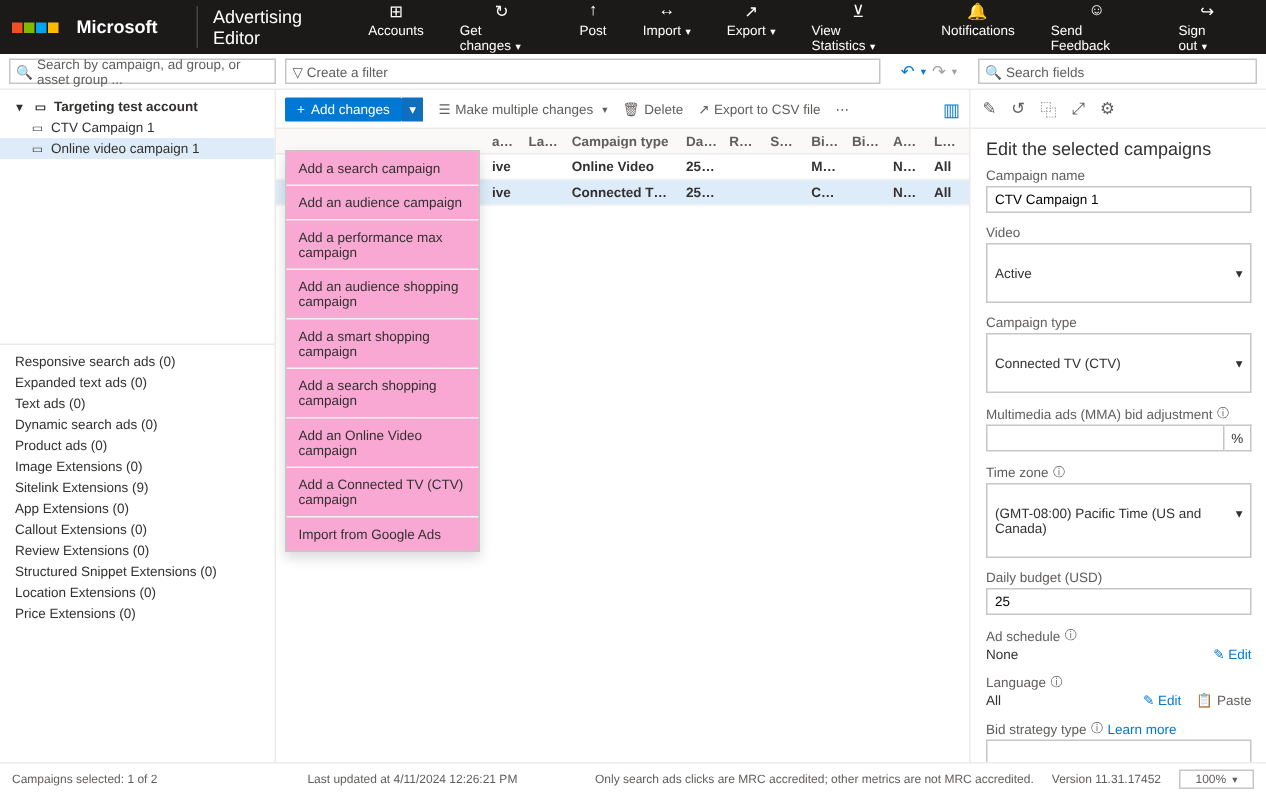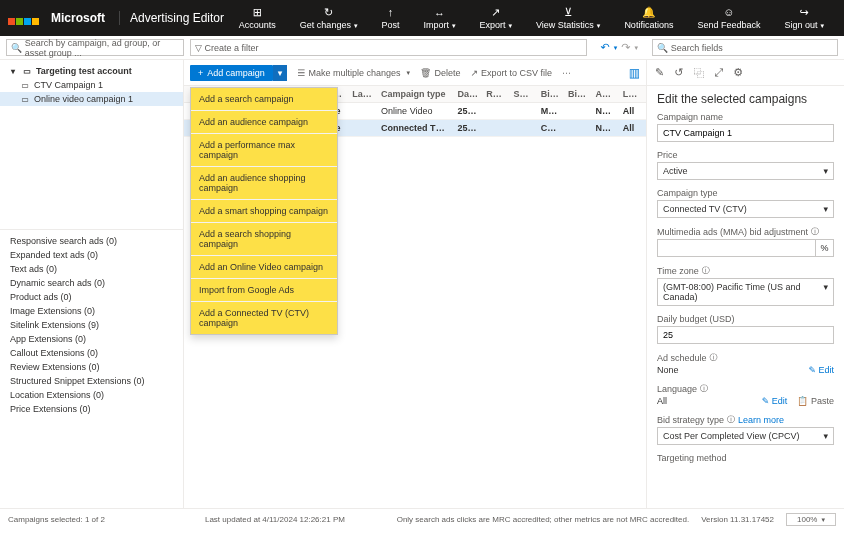--- a/index.html
+++ b/index.html
@@ -1,22 +1,22 @@
 <!DOCTYPE html>
 <html><head>
 <meta charset="utf-8">
 <style>
 *{box-sizing:border-box;margin:0;padding:0;font-family:"Segoe UI",Arial,sans-serif}
 body{background:#fff;font-size:10px;color:#323130;width:844px;height:533px;overflow:hidden}
 .header{background:#1b1a19;color:#fff;height:36px;display:flex;align-items:center;padding:0 8px}
-.logo-area{display:flex;align-items:flex-end;gap:8px}
+.logo-area{display:flex;align-items:center;gap:8px}
 .ms-logo{display:flex;gap:1px}
 .ms-logo div{width:7px;height:7px}
 .brand{font-size:12px;font-weight:600;margin-left:4px}
-.product{font-size:12px;margin-left:6px;padding-left:10px;border-left:1px solid #444}
+.product{font-size:12px;margin-left:18px;padding-left:10px;border-left:1px solid #444}
 .header-nav{display:flex;margin-left:auto}
 .nav-btn{color:#fff;padding:4px 12px;font-size:9px;display:flex;flex-direction:column;align-items:center;gap:2px;cursor:pointer}
 .nav-btn .ico{font-size:11px;height:12px}
 .nav-btn.alert .ico{color:#ff8c00}
 .chev{font-size:7px;margin-left:3px}
 .searchbar{height:24px;display:flex;gap:6px;padding:3px 6px;border-bottom:1px solid #edebe9}
 .search-left{flex:0 0 178px;border:1px solid #c8c6c4;display:flex;align-items:center;padding:0 4px;font-size:9px;color:#605e5c}
 .search-mid{flex:1;border:1px solid #c8c6c4;display:flex;align-items:center;padding:0 4px;font-size:9px;color:#605e5c}
 .search-right{flex:0 0 186px;border:1px solid #c8c6c4;display:flex;align-items:center;padding:0 4px;font-size:9px;color:#605e5c;margin-left:auto}
 .undo-area{display:flex;align-items:center;gap:4px;padding:0 8px;color:#0078d4}
@@ -30,38 +30,38 @@
 .tree-item .ic{width:10px;text-align:center;font-size:8px}
 .entities{flex:1;overflow:auto;padding:4px 0}
 .entity{padding:2px 10px;font-size:9px;cursor:pointer}
 .center{flex:1;display:flex;flex-direction:column;min-width:0}
 .toolbar{height:26px;display:flex;align-items:center;gap:10px;padding:0 6px;border-bottom:1px solid #edebe9;font-size:9px;position:relative}
 .add-btn{background:#0078d4;color:#fff;padding:3px 8px;display:flex;align-items:center;gap:4px;cursor:pointer;border-radius:1px}
 .add-caret{background:#106ebe;padding:3px 5px;color:#fff;margin-left:-10px;cursor:pointer}
 .tool-link{color:#605e5c;display:flex;align-items:center;gap:3px;cursor:pointer}
 .tool-link .ic{font-size:9px}
 .col-btn{margin-left:auto;color:#0078d4;font-size:12px;cursor:pointer}
-.dropdown{position:absolute;top:27px;left:6px;width:148px;background:#fde047;border:1px solid #c8c6c4;box-shadow:0 4px 8px rgba(0,0,0,0.15);z-index:10}
+.dropdown{position:absolute;top:40px;left:6px;width:130px;background:#f9a8d4;border:1px solid #c8c6c4;box-shadow:0 4px 8px rgba(0,0,0,0.15);z-index:10}
 .dd-item{padding:6px 8px;font-size:9px;cursor:pointer;border-bottom:1px solid #f3f2f1}
 .dd-item:last-child{border-bottom:none}
 .grid{flex:1;font-size:9px;overflow:hidden}
 .grid-head{display:flex;background:#faf9f8;border-bottom:1px solid #edebe9;padding:3px 0;font-weight:600;color:#605e5c}
 .grid-row{display:flex;padding:3px 0;border-bottom:1px solid #f3f2f1}
 .grid-row.sel{background:#deecf9}
 .c{padding:0 4px;overflow:hidden;text-overflow:ellipsis;white-space:nowrap}
 .c-st{width:30px}.c-lb{width:36px}.c-ct{width:100px}.c-dl{width:36px}.c-rc{width:34px}.c-sh{width:34px}.c-bs{width:34px}.c-bd{width:34px}.c-as{width:34px}.c-lg{width:34px}
 .right{width:198px;border-left:1px solid #edebe9;display:flex;flex-direction:column}
 .r-tools{height:26px;display:flex;align-items:center;gap:10px;padding:0 8px;border-bottom:1px solid #edebe9;color:#605e5c}
 .r-tools span{font-size:11px;cursor:pointer}
 .panel{flex:1;overflow:auto;padding:6px 10px}
 .panel-title{font-size:12px;font-weight:400;margin-bottom:6px}
 .field{margin-bottom:8px}
 .field-label{font-size:9px;color:#605e5c;margin-bottom:2px;display:flex;align-items:center;gap:3px}
 .field-input{width:100%;border:1px solid #c8c6c4;padding:3px 5px;font-size:9px;background:#fff}
-.field-select{width:100%;border:1px solid #c8c6c4;padding:3px 5px;font-size:9px;background:#fff;display:flex;justify-content:space-between;}
+.field-select{width:100%;border:1px solid #c8c6c4;padding:14px 5px;font-size:9px;background:#fff;display:flex;justify-content:space-between;}
 .field-row{display:flex;justify-content:space-between;align-items:center;font-size:9px}
 .link{color:#0078d4;cursor:pointer}
 .info{font-size:8px;color:#605e5c}
 .pct-wrap{display:flex}
 .pct-wrap .field-input{flex:1}
 .pct-wrap .pct{width:18px;border:1px solid #c8c6c4;border-left:none;display:flex;align-items:center;justify-content:center;font-size:9px}
 .footer{height:22px;border-top:1px solid #edebe9;display:flex;align-items:center;padding:0 8px;font-size:8px;color:#605e5c;gap:20px}
 .footer .right-foot{margin-left:auto;display:flex;align-items:center;gap:12px}
 .zoom{border:1px solid #c8c6c4;padding:1px 10px;display:flex;align-items:center;gap:4px}
 </style>
@@ -176,21 +176,21 @@
         <div class="entity">Structured Snippet Extensions  (0)</div>
         <div class="entity">Location Extensions  (0)</div>
         <div class="entity">Price Extensions  (0)</div>
       </div>
   </div>
 
   <div class="center">
     <div class="toolbar">
       <div class="add-btn">
         <span>+</span>
-        <span>Add campaign</span>
+        <span>Add changes</span>
       </div>
       <div class="add-caret">▾</div>
       <div class="tool-link">
         <span class="ic">☰</span>
         <span>Make multiple changes</span>
         <span class="chev">▾</span>
       </div>
       <div class="tool-link">
         <span class="ic">🗑</span>
         <span>Delete</span>
@@ -203,43 +203,43 @@
       <div class="col-btn">▥</div>
 
       <div class="dropdown" id="dropdown">
           <div class="dd-item">Add a search campaign</div>
           <div class="dd-item">Add an audience campaign</div>
           <div class="dd-item">Add a performance max campaign</div>
           <div class="dd-item">Add an audience shopping campaign</div>
           <div class="dd-item">Add a smart shopping campaign</div>
           <div class="dd-item">Add a search shopping campaign</div>
           <div class="dd-item">Add an Online Video campaign</div>
+          <div class="dd-item">Add a Connected TV (CTV) campaign</div>
           <div class="dd-item">Import from Google Ads</div>
-          <div class="dd-item">Add a Connected TV (CTV) campaign</div>
         </div>
     </div>
 
     <div class="grid">
       <div class="grid-head" style="padding-left:140px">
         <div class="c c-st">atus</div>
         <div class="c c-lb">Labels</div>
         <div class="c c-ct">Campaign type</div>
         <div class="c c-dl">Dail...</div>
         <div class="c c-rc">Reco...</div>
         <div class="c c-sh">Shar...</div>
         <div class="c c-bs">Bid s...</div>
         <div class="c c-bd">Bid a...</div>
         <div class="c c-as">Ad s...</div>
         <div class="c c-lg">Lang...</div>
       </div>
       <div id="grid-body">
           <div class="grid-row" style="padding-left: 140px;">
             <div class="c c-st" style="font-weight:600">ive</div>
             <div class="c c-lb"></div>
-            <div class="c c-ct" style="font-weight:400">Online Video</div>
+            <div class="c c-ct" style="font-weight:700">Online Video</div>
             <div class="c c-dl" style="font-weight:600">25.00</div>
             <div class="c c-rc"></div>
             <div class="c c-sh"></div>
             <div class="c c-bs" style="font-weight:600">Man...</div>
             <div class="c c-bd"></div>
             <div class="c c-as" style="font-weight:600">None</div>
             <div class="c c-lg" style="font-weight:600">All</div>
           </div>
           <div class="grid-row sel" style="padding-left: 140px;">
             <div class="c c-st" style="font-weight:600">ive</div>
@@ -267,21 +267,21 @@
     </div>
     <div class="panel">
       <div class="panel-title">Edit the selected campaigns</div>
 
       <div class="field">
         <div class="field-label">Campaign name</div>
         <input class="field-input" value="CTV Campaign 1" style="">
       </div>
 
       <div class="field">
-        <div class="field-label">Price</div>
+        <div class="field-label">Video</div>
         <div class="field-select">
           <span>Active</span>
           <span>▾</span>
         </div>
       </div>
 
       <div class="field">
         <div class="field-label">Campaign type</div>
         <div class="field-select">
           <span>Connected TV (CTV)</span>

